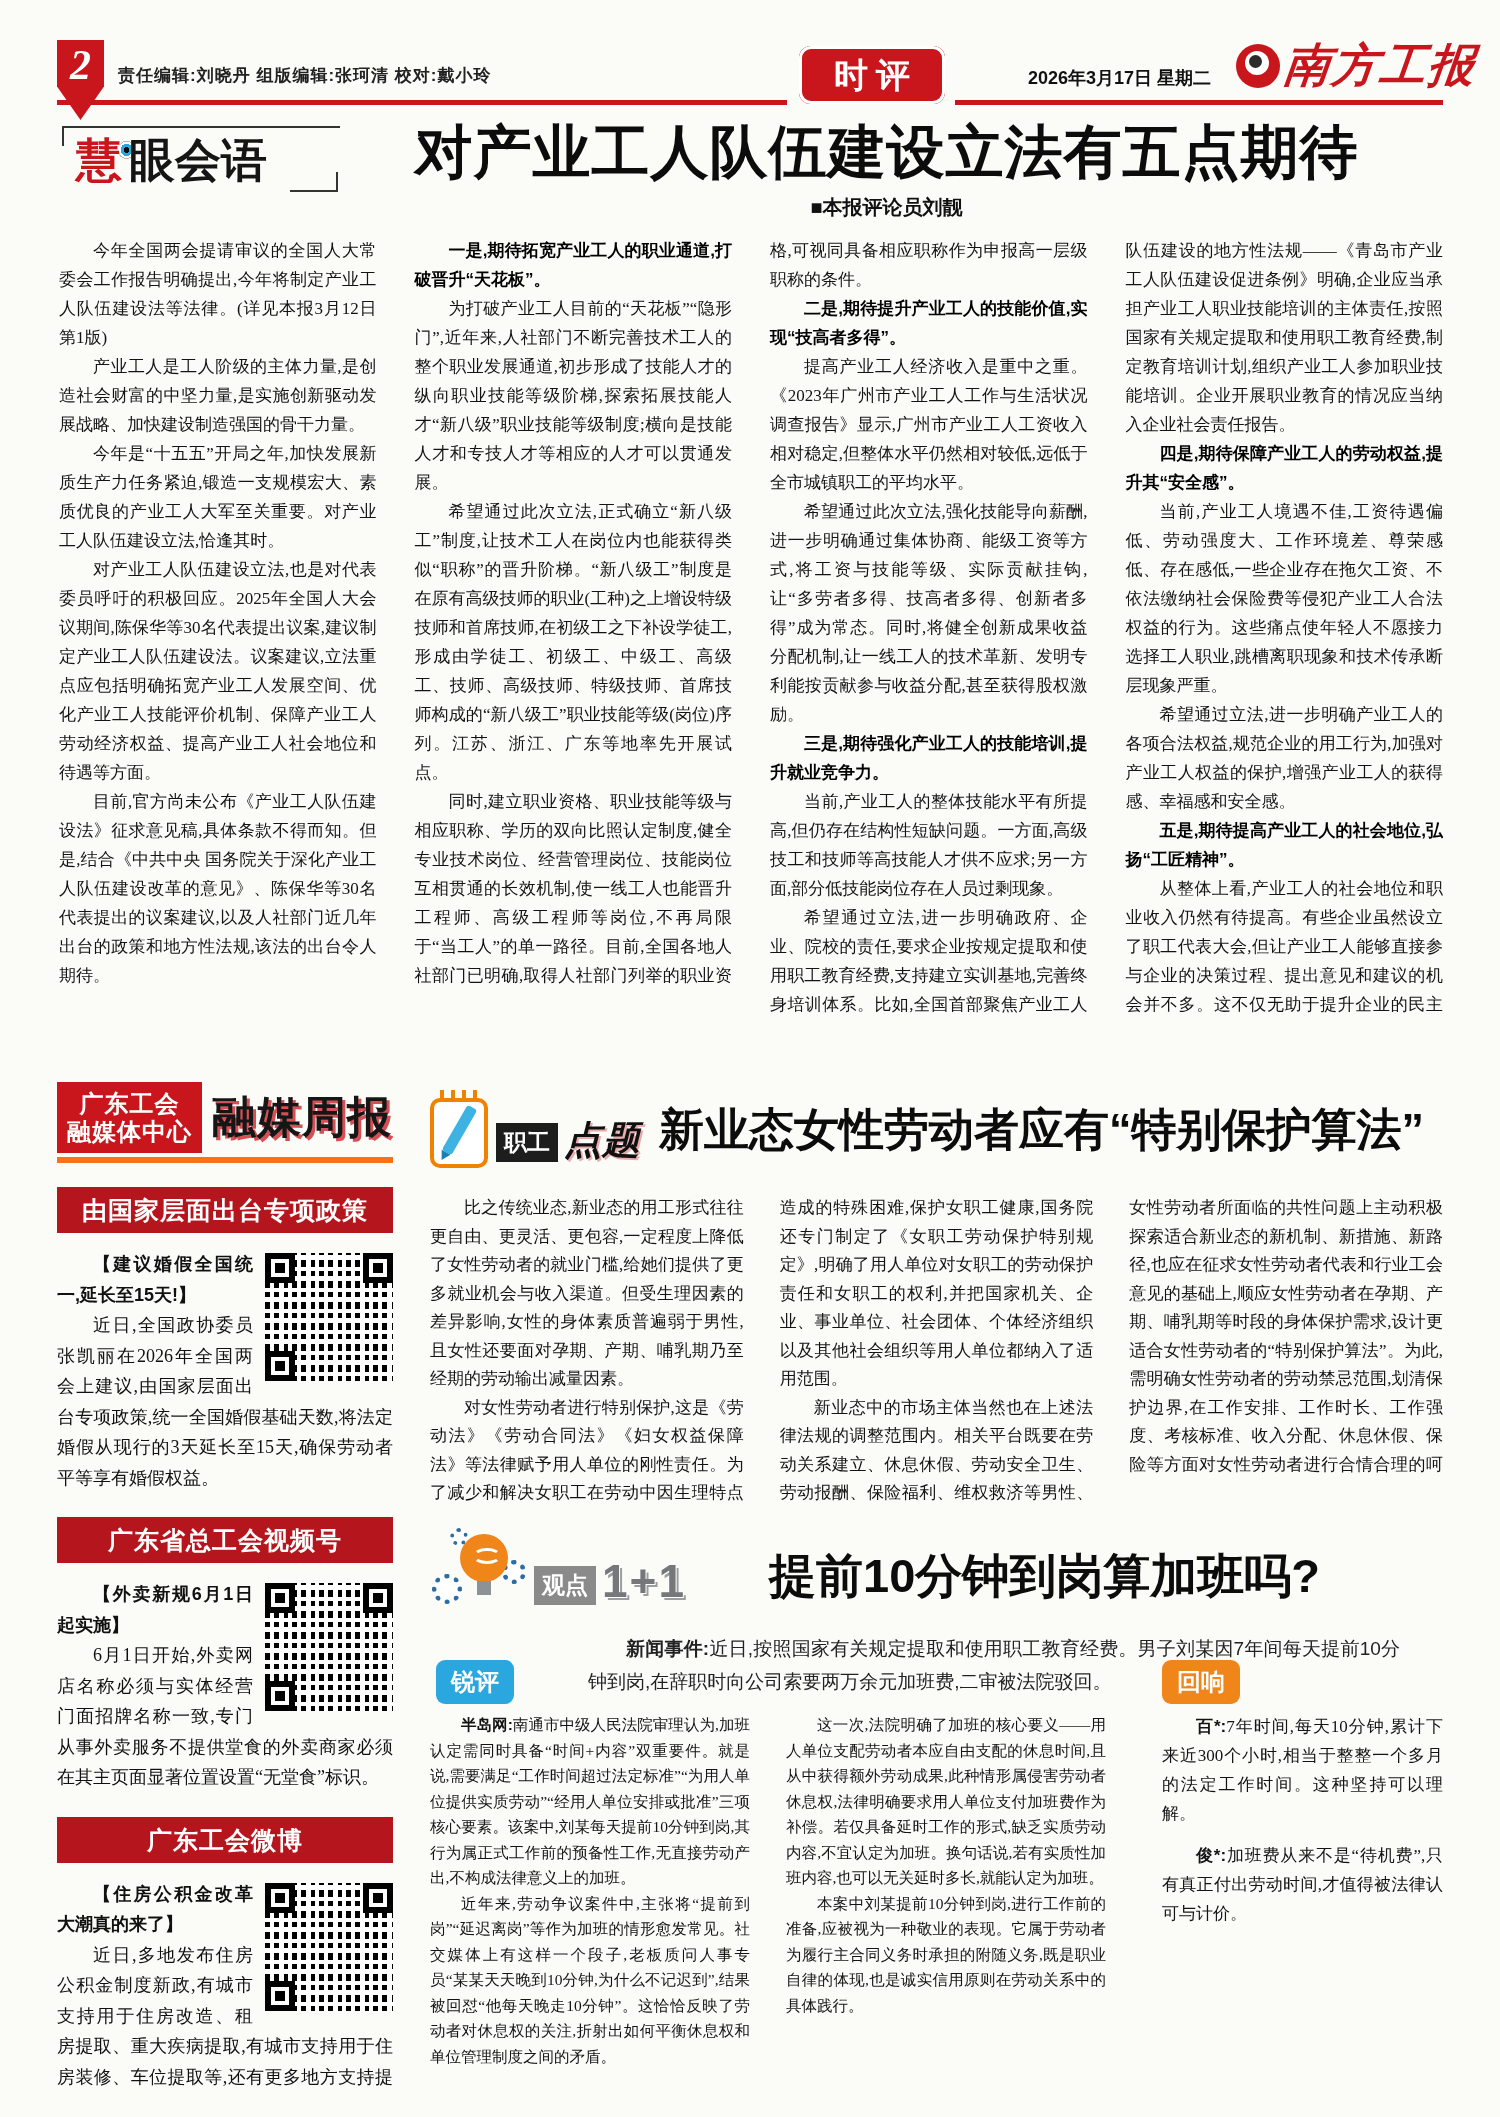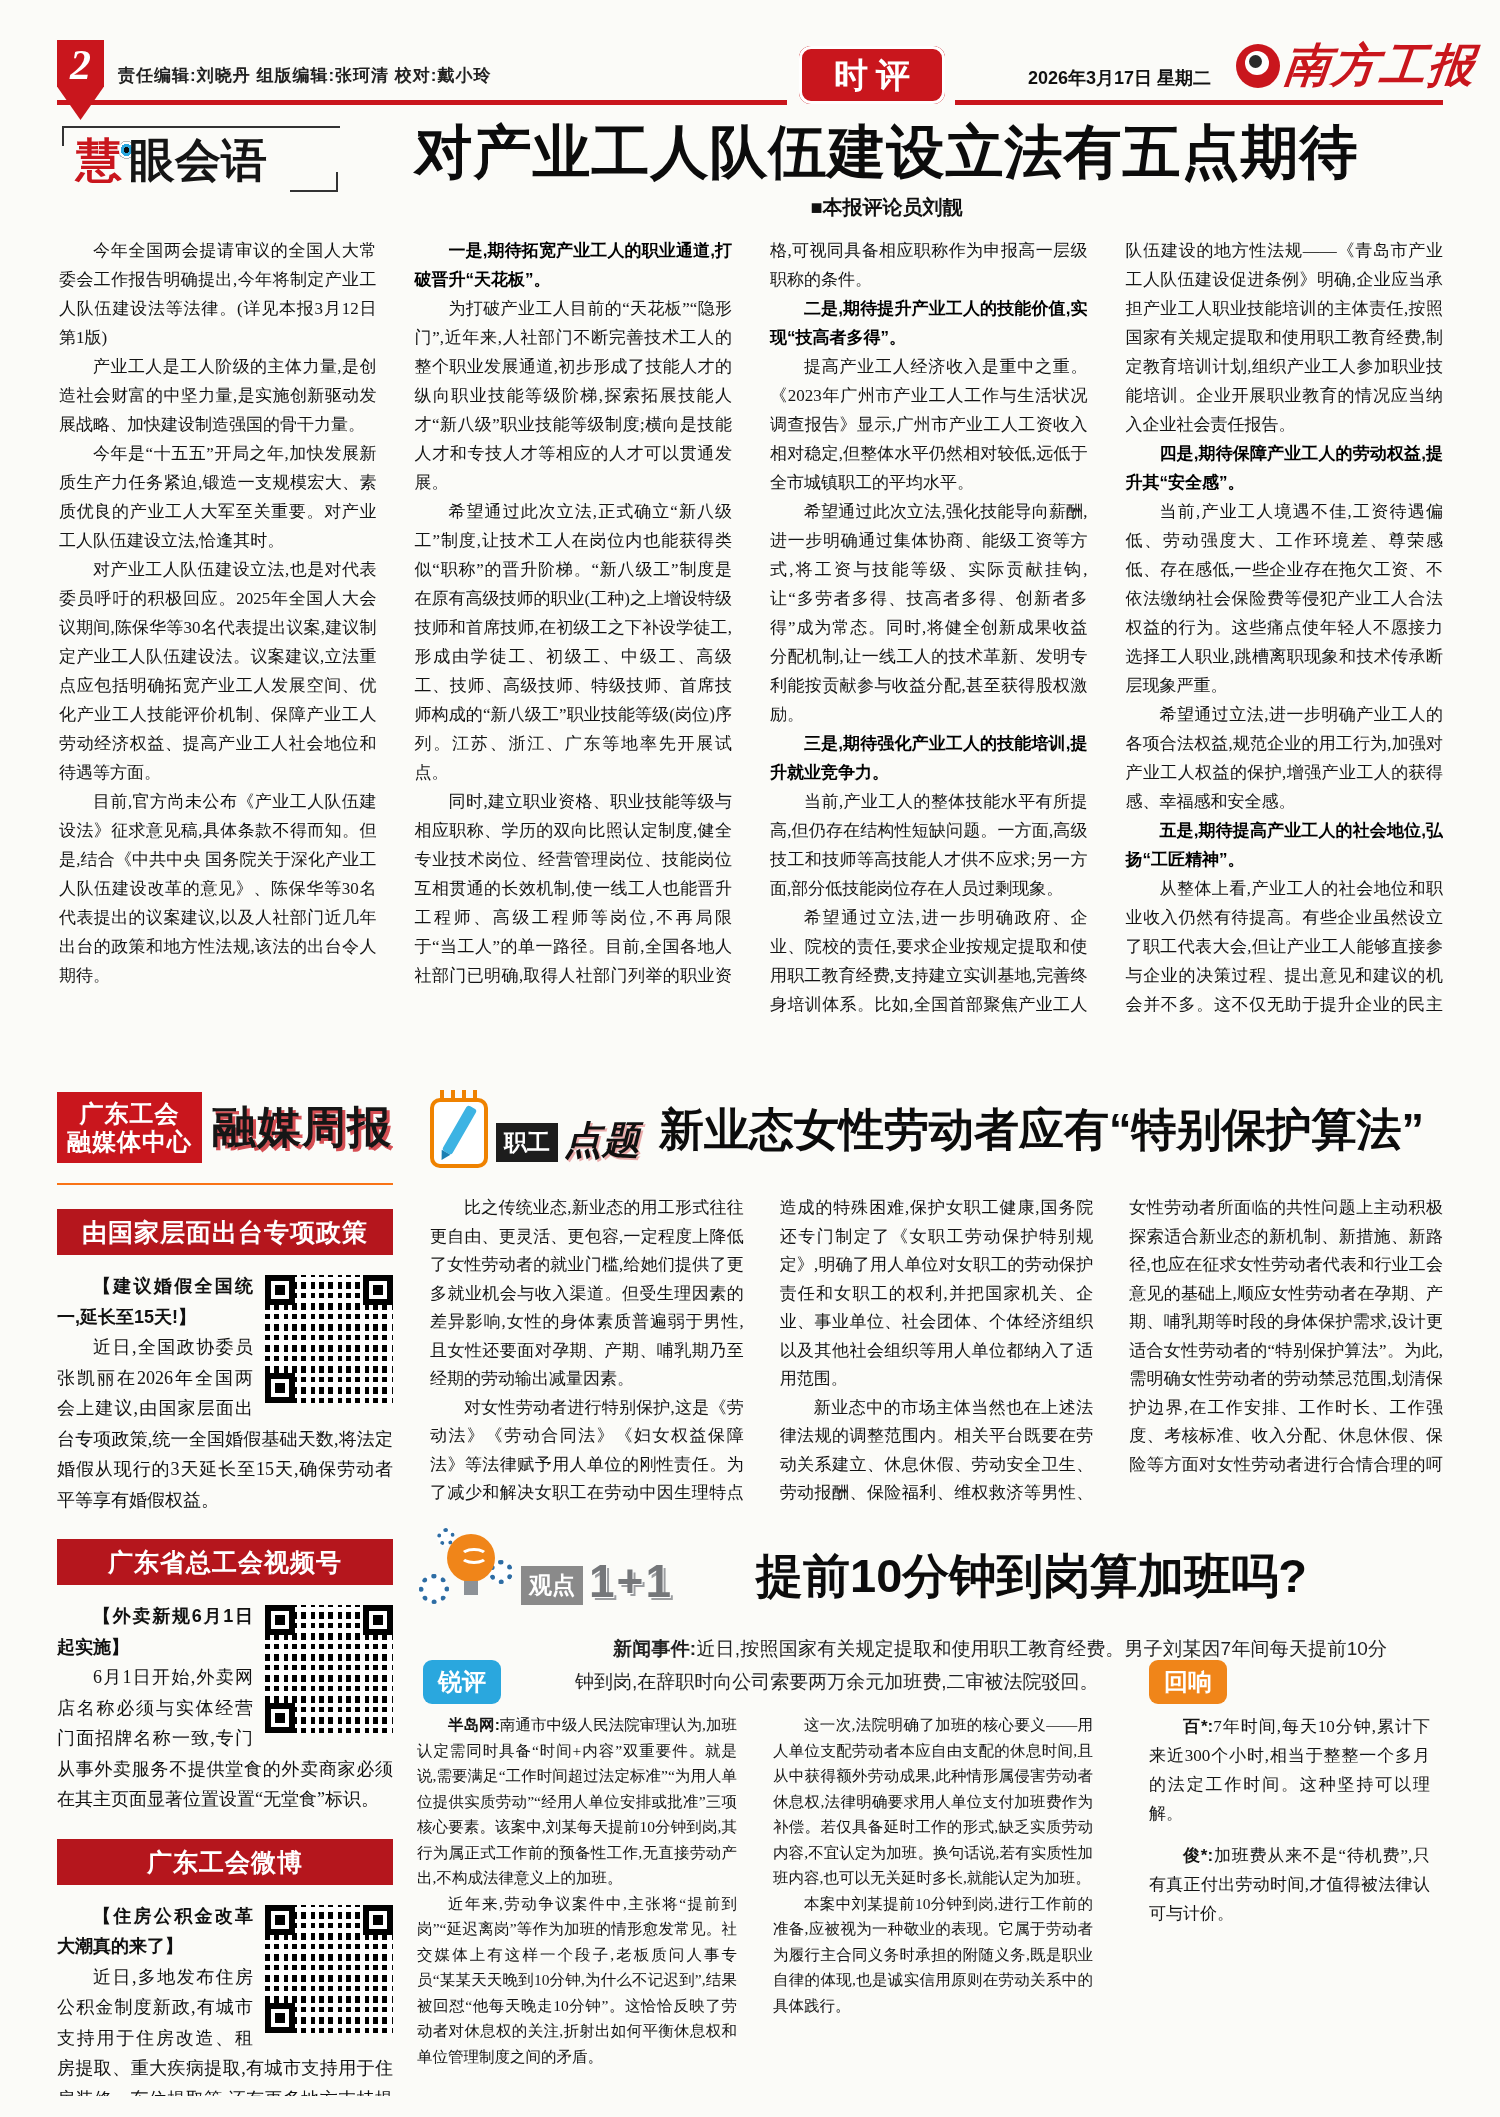--- a/index.html
+++ b/index.html
@@ -41,21 +41,21 @@
   .headline{left:330px;top:114px;width:1113px;text-align:center;font-weight:900;font-size:58px;
             letter-spacing:1px;color:#0c0c0c;white-space:nowrap;}
   .byline{left:330px;top:194px;width:1113px;text-align:center;font-weight:700;font-size:20px;color:#111;}
   .lead-body{left:59px;top:236px;width:1384px;height:792px;column-count:4;column-gap:38px;
              font-size:17px;line-height:29px;text-align:justify;overflow:hidden;}
   .para{margin:0;text-indent:2em;}
   .sub{font-family:"Liberation Sans","DejaVu Sans",sans-serif;font-weight:800;color:#000;}
 
   
   .sidebar{left:57px;top:1082px;width:336px;height:1014px;overflow:hidden;}
-  .media-header{display:flex;align-items:center;border-bottom:2px solid #f97316;padding-bottom:20px;margin-top:10px;}
+  .media-header{display:flex;align-items:center;border-bottom:6px solid #f97316;padding-bottom:4px;}
   .mh-red{background:#c9161d;color:#fff;font-weight:800;font-size:24px;line-height:1.15;
           text-align:center;padding:8px 10px;letter-spacing:1px;}
   .mh-title{font-weight:900;font-size:44px;color:#161616;margin-left:10px;letter-spacing:1px;
             text-shadow:3px 3px 0 rgba(201,22,29,.75);}
   .s-bar{margin-top:24px;background:#b5161d;color:#fff;text-align:center;font-weight:800;
          font-size:25px;line-height:46px;height:46px;letter-spacing:1px;}
   .s-body{margin-top:16px;font-size:18px;line-height:30.5px;text-align:justify;color:#111;overflow:hidden;}
   .s-lead{font-family:"Liberation Sans","DejaVu Sans",sans-serif;font-weight:800;}
   .s-p{margin:0;text-indent:2em;}
   .qr{float:right;width:128px;height:128px;margin:4px 0 8px 12px;position:relative;background:
@@ -78,21 +78,21 @@
                  border-right:5.5px solid transparent;border-top:9px solid #1b7fb3;}
   .z-label-box{background:#1d1d1d;color:#fff;font-weight:800;font-size:23px;padding:4px 8px;align-self:flex-end;margin-bottom:10px;}
   .z-label-script{font-weight:900;font-style:italic;font-size:38px;color:#101010;margin:0 0 6px 6px;
                   align-self:flex-end;text-shadow:2px 2px 0 rgba(201,22,29,.35);}
   .z-title{flex:1;text-align:center;font-weight:900;font-size:45px;color:#0c0c0c;white-space:nowrap;}
   .z-body{margin-top:22px;column-count:3;column-gap:36px;font-size:17px;line-height:28.5px;
           text-align:justify;height:336px;overflow:hidden;}
   .tail{font-family:"Liberation Sans","DejaVu Sans",sans-serif;font-weight:800;}
 
   
-  .guandian{left:417px;top:1528px;width:1013px;height:570px;}
+  .guandian{left:430px;top:1528px;width:1013px;height:570px;}
   .g-head{display:flex;align-items:center;height:96px;position:relative;}
   .g-icon{width:104px;height:92px;position:relative;flex:0 0 104px;}
   .bulb{position:absolute;left:30px;top:4px;width:48px;height:48px;border-radius:50%;background:#f08519;}
   .bulb::before{content:"";position:absolute;left:13px;top:14px;width:22px;height:10px;
                 border:3px solid #fff;border-radius:50%;border-color:#fff transparent #fff transparent;}
   .bulb::after{content:"";position:absolute;left:17px;bottom:-13px;width:14px;height:14px;background:#8d9297;}
   .gear{position:absolute;border-radius:50%;border:5px dotted #2e6da4;background:#fff;box-sizing:border-box;}
   .gear.g1{left:2px;top:44px;width:30px;height:30px;}
   .gear.g2{left:72px;top:30px;width:24px;height:24px;}
   .gear.g3{left:20px;top:-2px;width:18px;height:18px;border-width:4px;}

